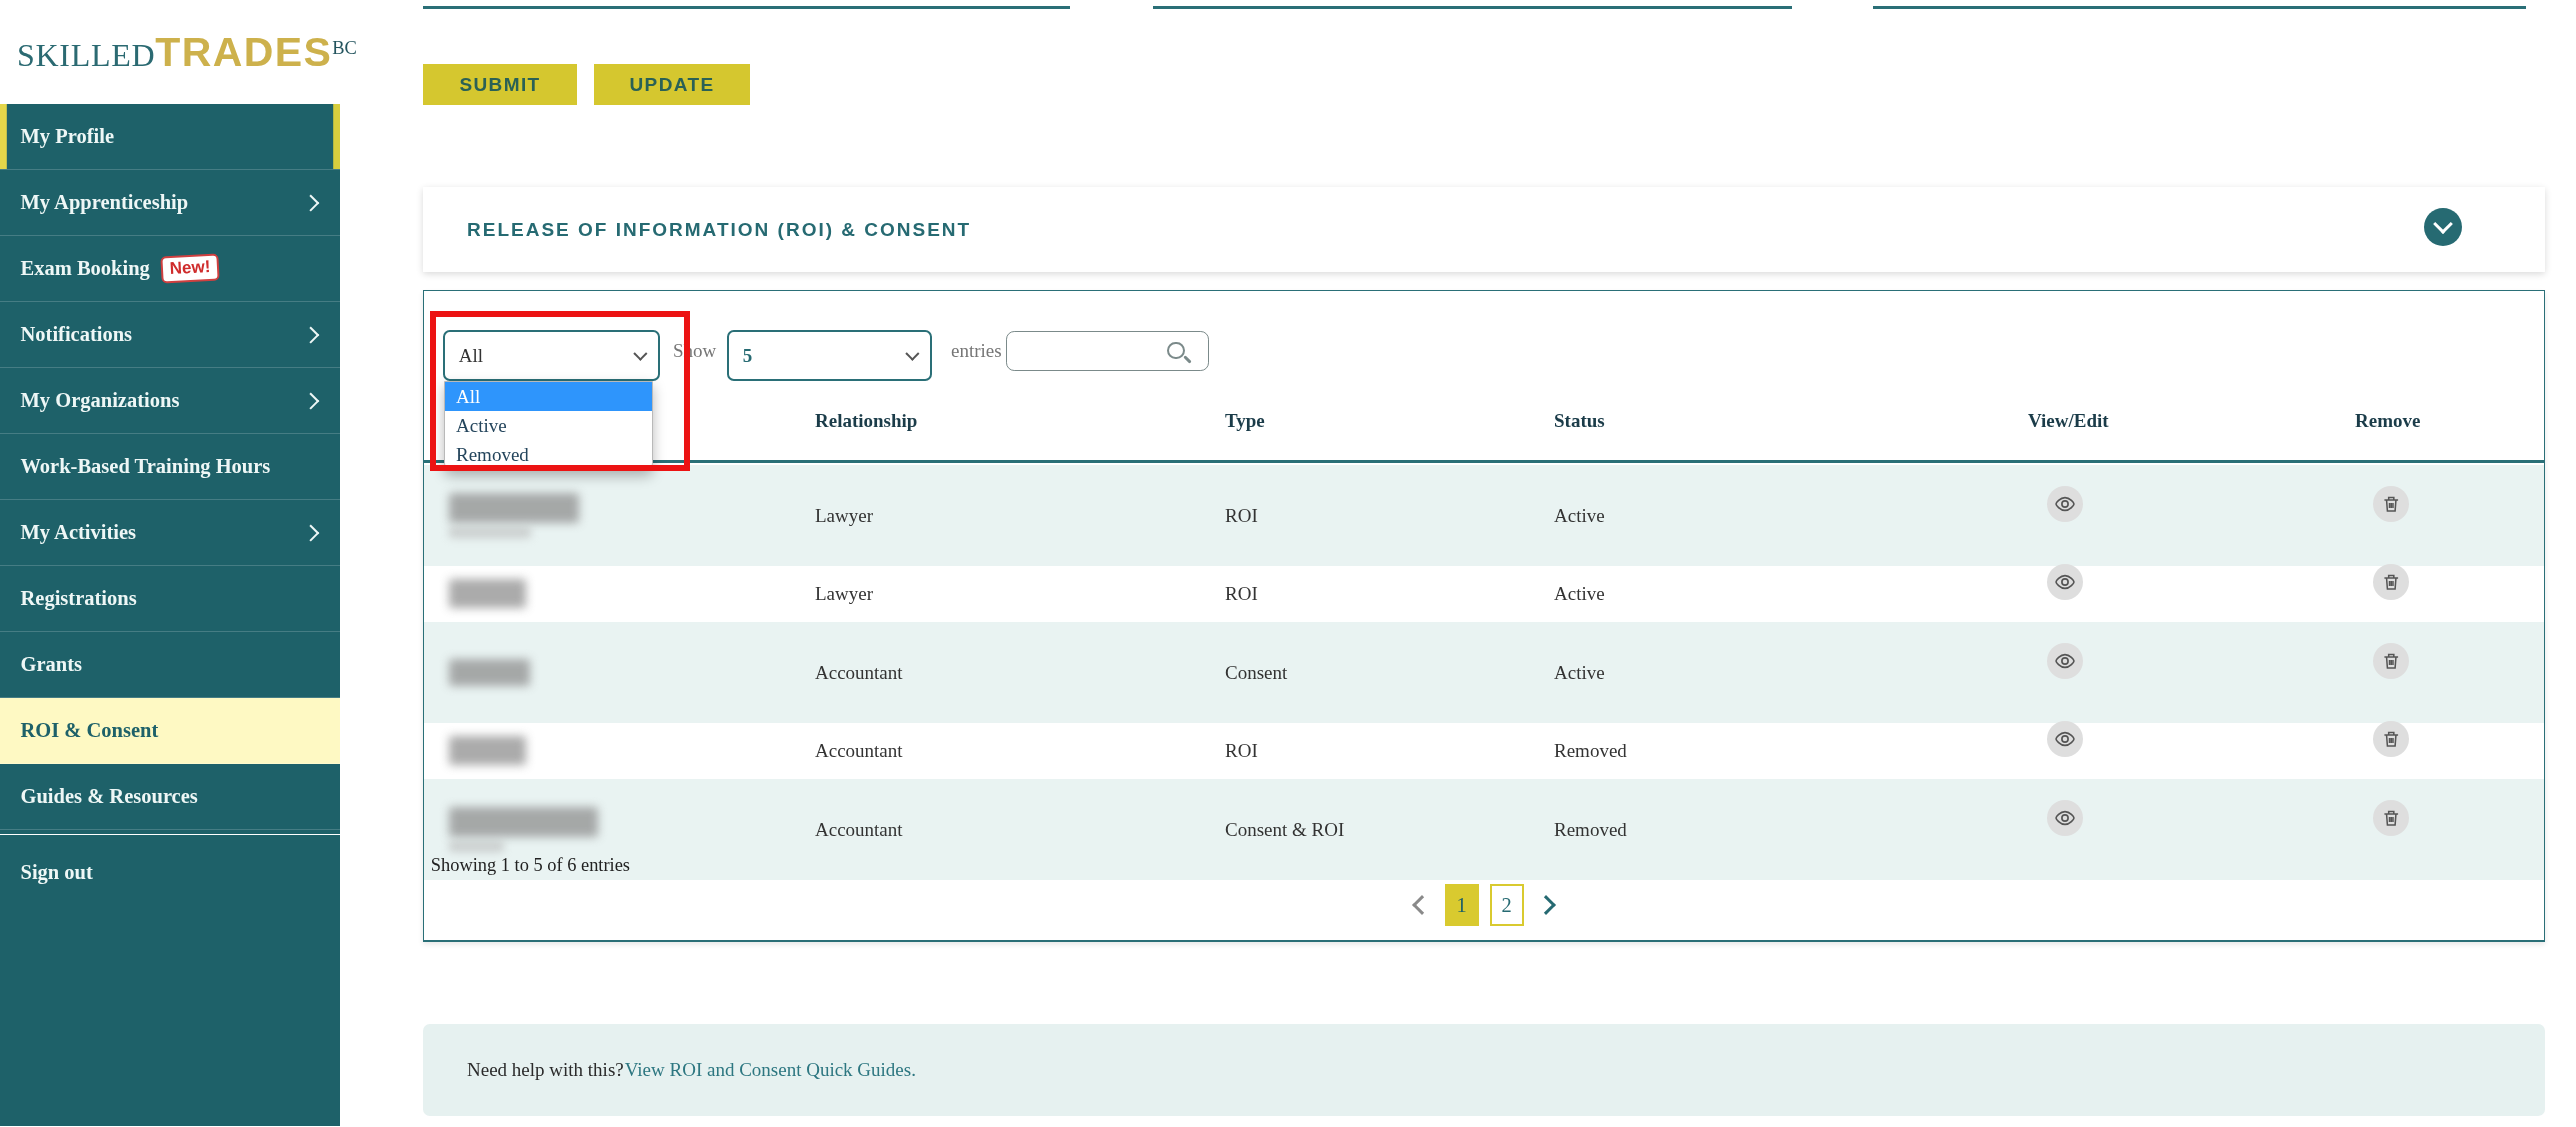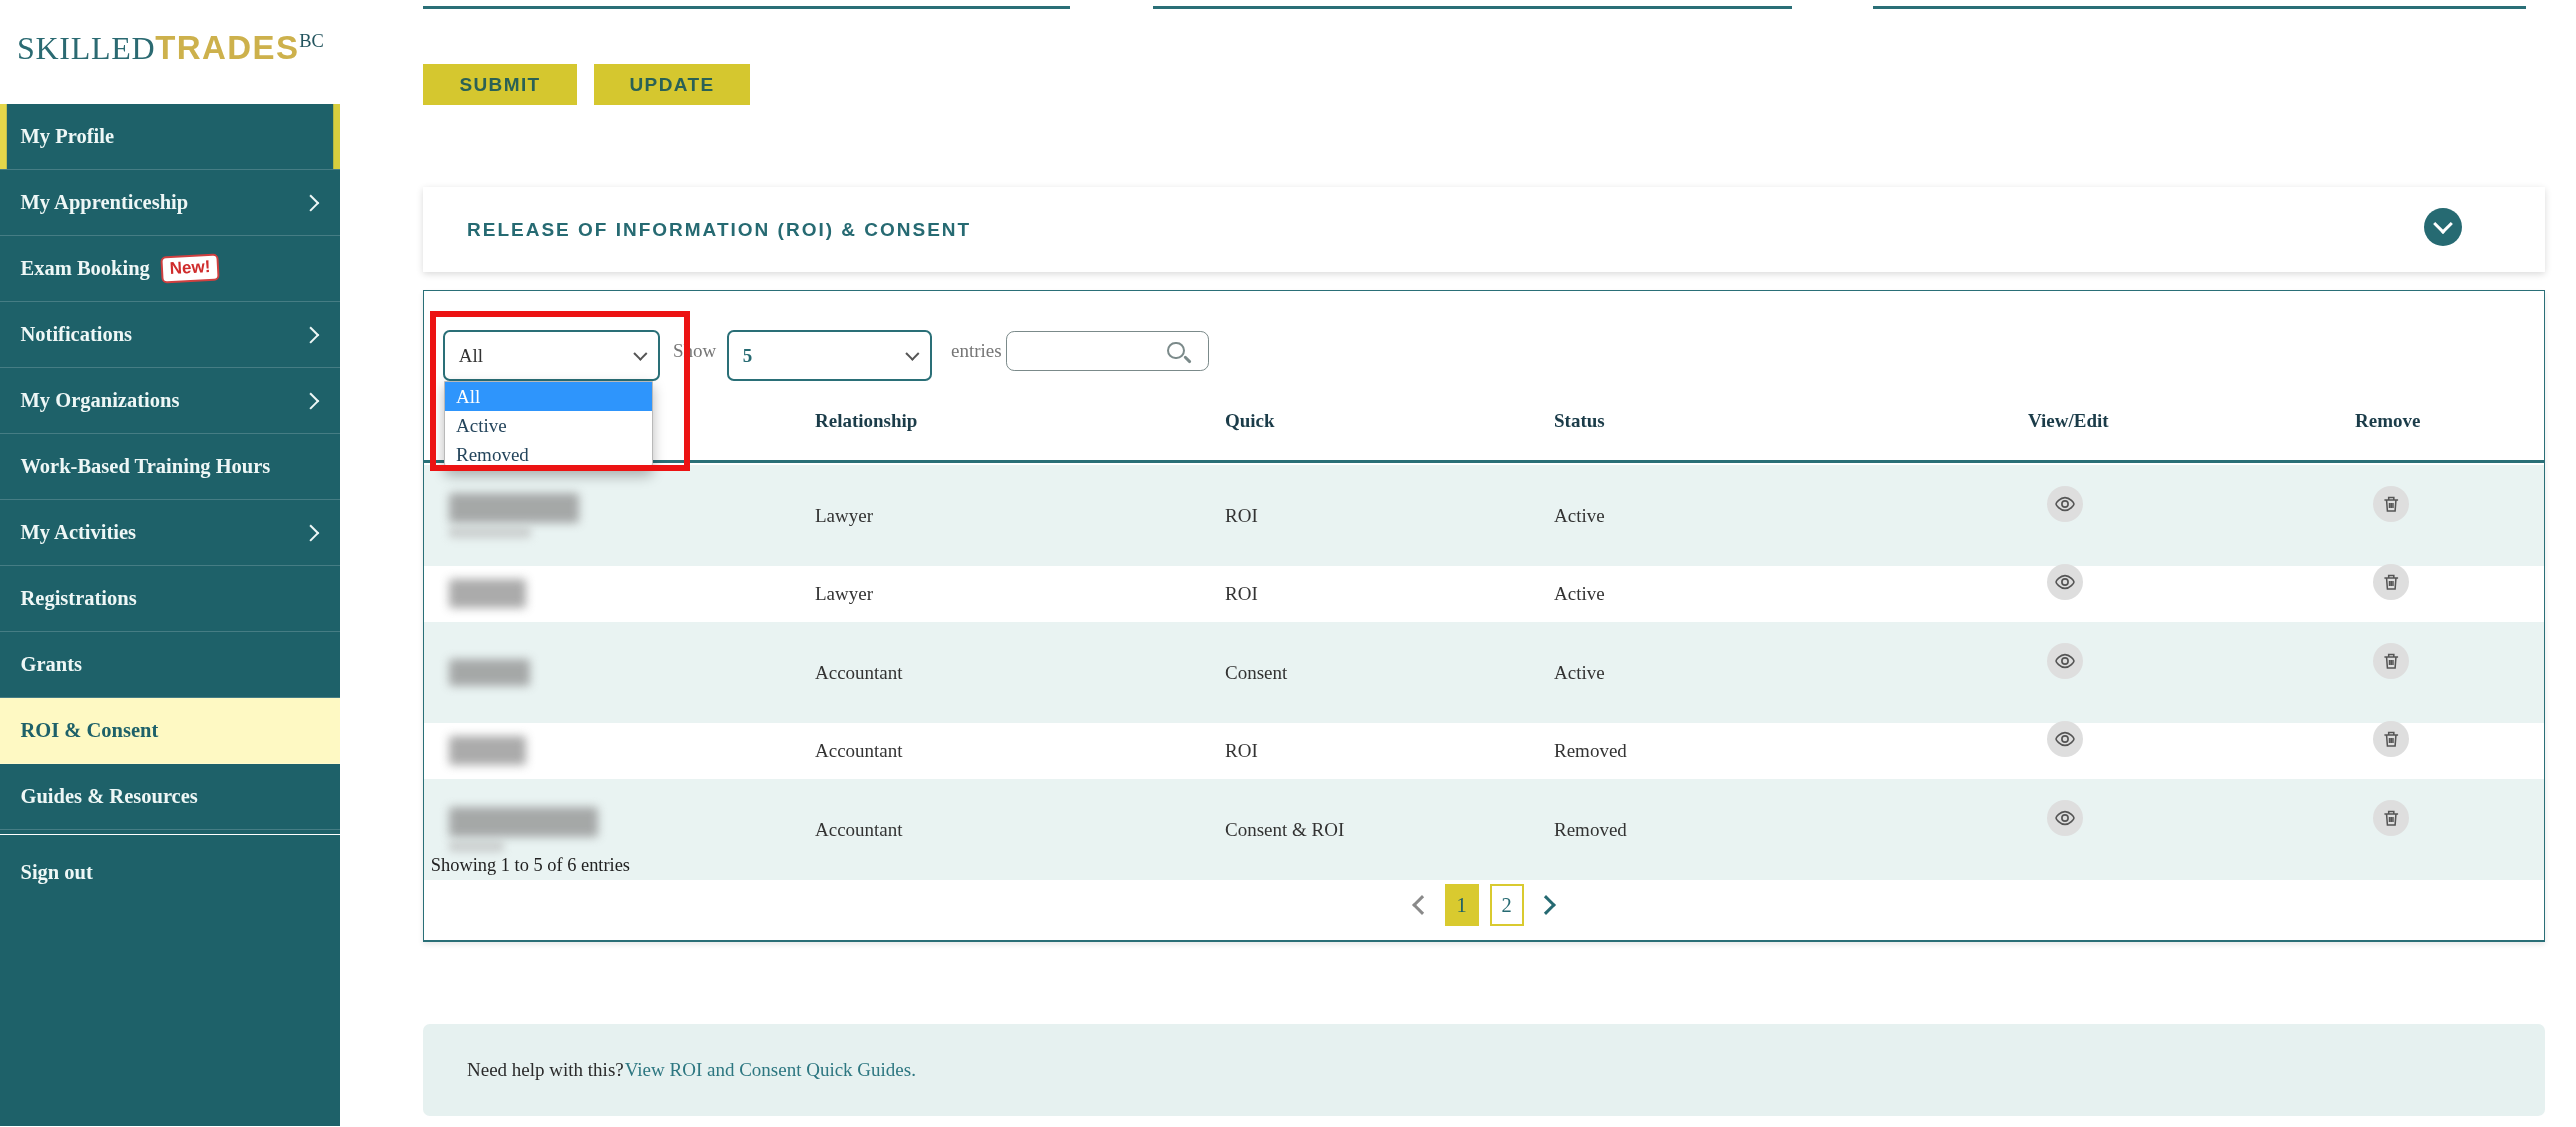--- a/index.html
+++ b/index.html
@@ -3,21 +3,21 @@
 <meta charset="utf-8">
 <style>
   html,body{margin:0;padding:0;}
   body{
     width:2576px;height:1127px;position:relative;background:#ffffff;
     font-family:"Liberation Serif","DejaVu Serif",serif;color:#2f2f2f;overflow:hidden;
   }
   
   .logo{position:absolute;left:17px;top:29px;white-space:nowrap;}
   .logo .w1{font-family:"Liberation Serif",serif;font-size:32px;color:#2b6a72;letter-spacing:0.7px;}
-  .logo .w2{font-family:"Liberation Sans","DejaVu Sans",sans-serif;font-weight:bold;font-size:33px;color:#cdb14c;letter-spacing:1.4px;}
+  .logo .w2{font-family:"Liberation Sans","DejaVu Sans",sans-serif;font-weight:bold;font-size:41px;color:#cdb14c;letter-spacing:1.4px;}
   .logo .w3{font-family:"Liberation Serif",serif;font-size:18.4px;color:#23545e;vertical-align:12.3px;}
   
   .sidebar{position:absolute;left:0;top:104px;width:340px;height:1022px;background:#1e6169;}
   .nav-item{position:relative;height:66px;display:flex;align-items:center;padding:0 20.5px;
     box-sizing:border-box;color:#eef7f6;font-size:20.5px;font-weight:bold;
     border-bottom:0.7px solid rgba(255,255,255,0.18);cursor:pointer;}
   .nav-item.active{box-shadow:inset 6.8px 0 0 #e4d64a, inset -6.8px 0 0 #d8ce3e;}
   .nav-item.selected{background:#fef9c3;color:#1e6169;}
   .nav-item .chev{position:absolute;right:23px;}
   .chev{display:inline-block;width:9.6px;height:9.6px;border-top:2px solid currentColor;border-right:2px solid currentColor;}
@@ -181,21 +181,21 @@
   </div>
 
   <span class="lbl-gray" style="left:527px;top:49px;">entries</span>
 
   <div class="search-box">
     <input type="text" placeholder="" style="">
     <span class="mag"></span>
   </div>
 
   <span class="th" style="left:391px;">Relationship</span>
-  <span class="th" style="left:801px;">Quick</span>
+  <span class="th" style="left:801px;">Type</span>
   <span class="th" style="left:1130px;">Status</span>
   <span class="th" style="left:1604px;">View/Edit</span>
   <span class="th" style="left:1931px;">Remove</span>
   <div class="rule"></div>
 
   <div class="trow alt" style="top:174px;">
     <div class="cell" style="left:24.6px;flex-direction:column;align-items:flex-start;justify-content:center;">
       <div class="blurname" style="width:130px;height:30px;"></div>
       <div class="blursub" style="width:82px;height:11px;"></div>
     </div>

